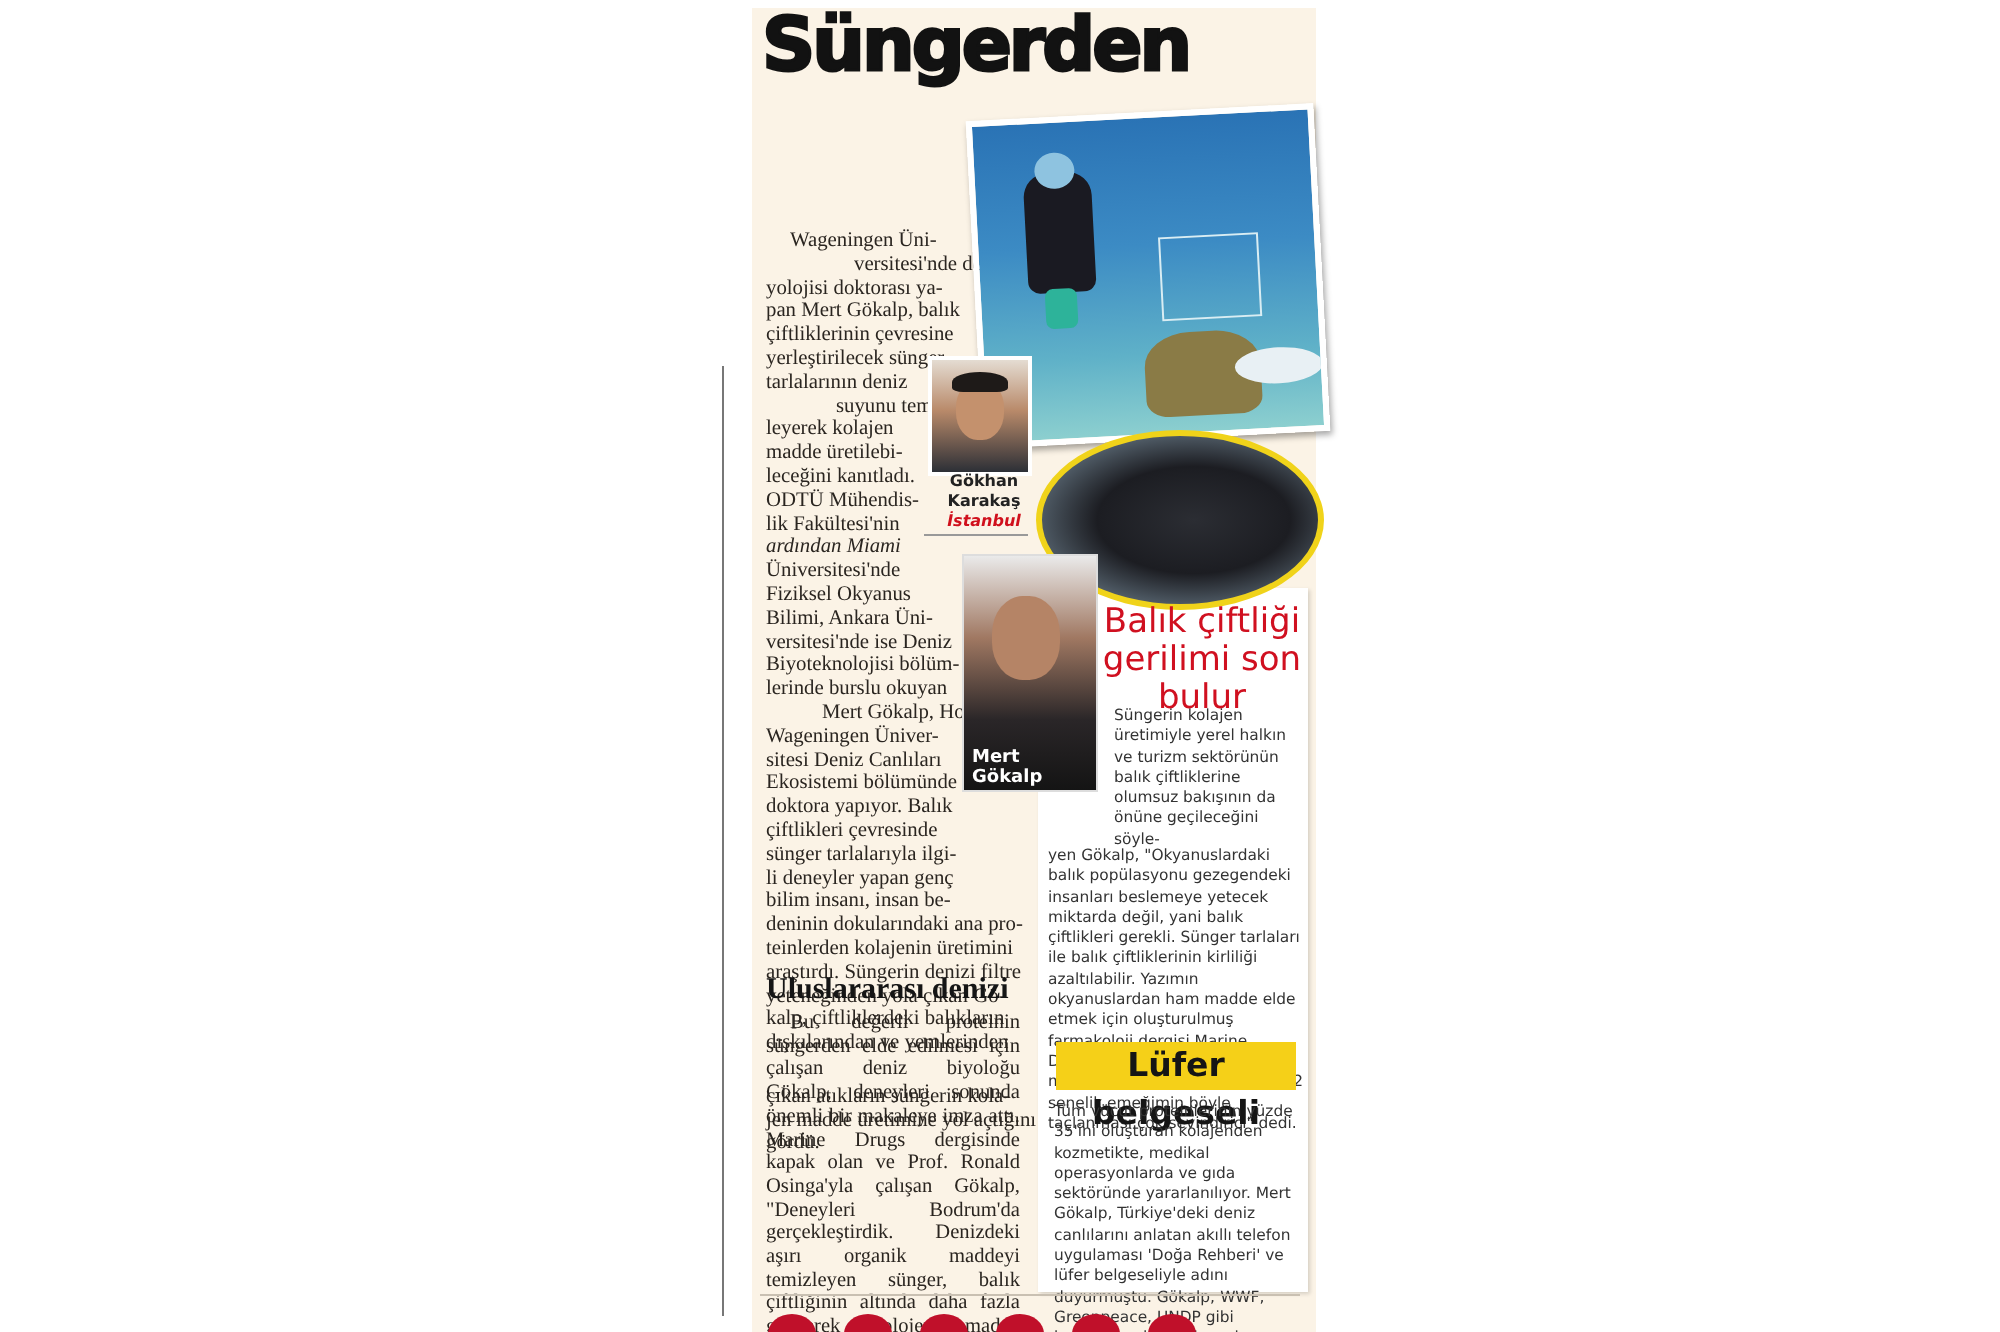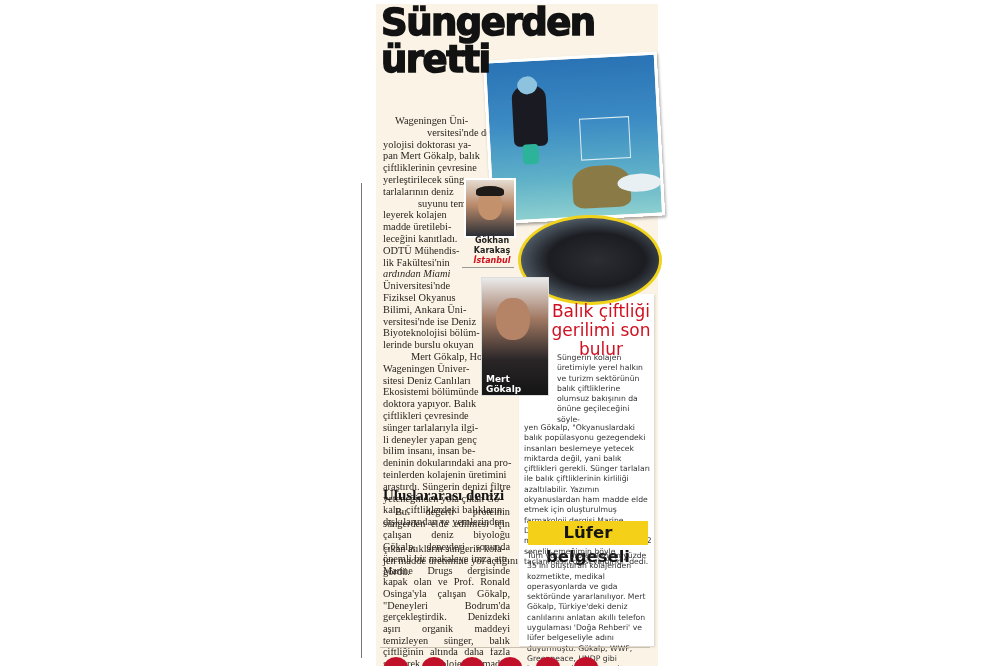--- a/index.html
+++ b/index.html
@@ -42,21 +42,20 @@
     .dots span{width:24px;height:20px;border-radius:50%;background:#c0102a;display:block;}
   </style>
 </head>
 <body>
 
 <div class="leftrule"></div>
 <div class="paper"></div>
 
 <h1 class="headline">
   <span>Süngerden</span>
-  <span>üretti</span>
 </h1>
 
 <div class="photo-diver">
   <div class="diver"></div>
   <div class="cage"></div>
   <div class="sponge"></div>
   <div class="disk"></div>
 </div>
 
 <div class="photo-sponge"></div>

